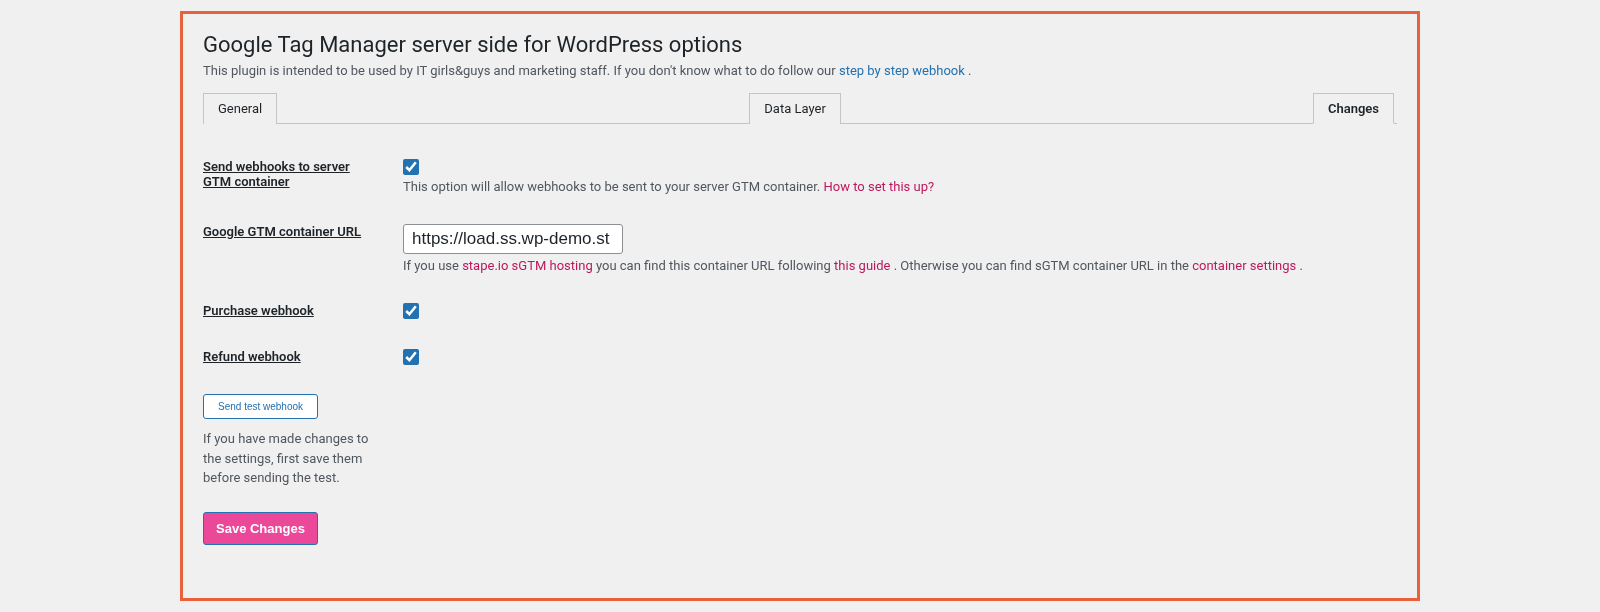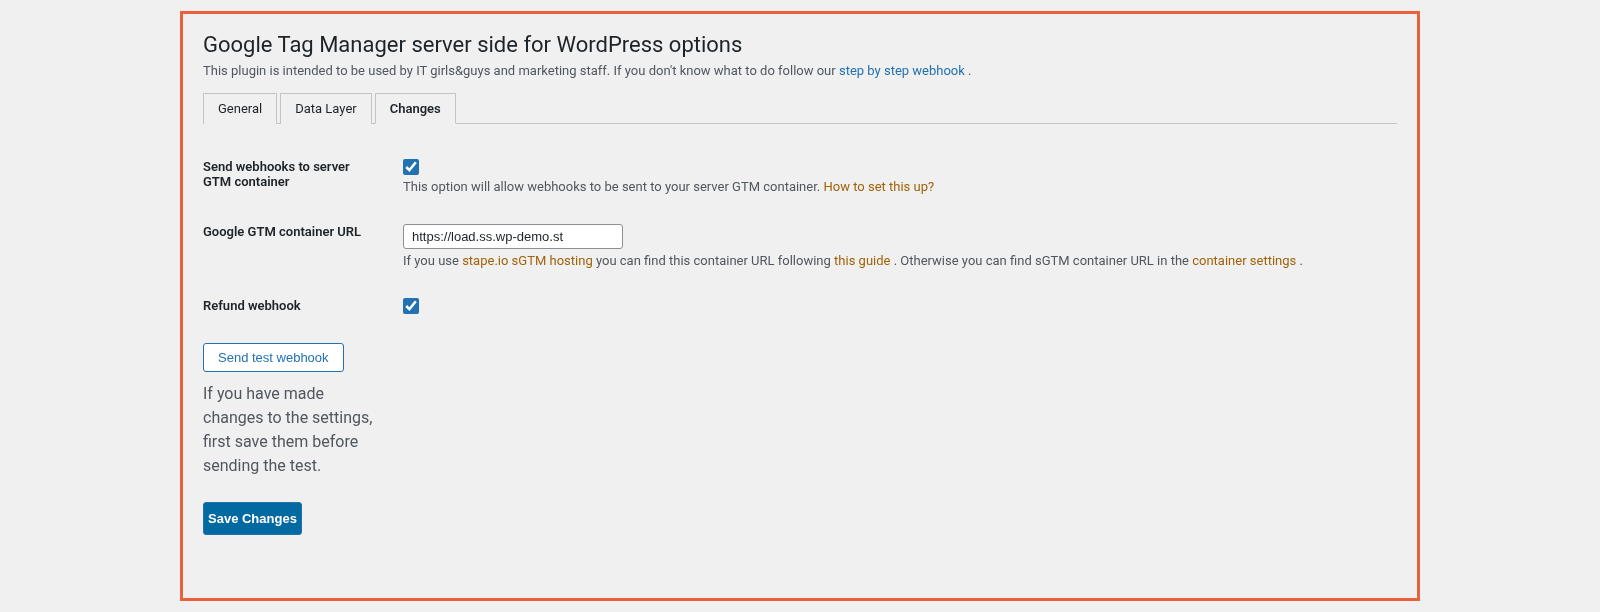--- a/index.html
+++ b/index.html
@@ -33,20 +33,21 @@
     }
     .subtitle a {
       color: #2271b1;
       text-decoration: none;
     }
     .tabs {
       display: flex;
       gap: 0;
       margin-bottom: 0;
       border-bottom: 1px solid #c3c4c7;
+      justify-content: space-between;
     }
     .tab {
       padding: 7px 14px;
       background: #f0f0f1;
       border: 1px solid #c3c4c7;
       border-bottom: none;
       cursor: pointer;
       font-size: 13px;
       color: #1d2327;
       margin-right: 3px;
@@ -70,72 +71,73 @@
       vertical-align: top;
     }
     .form-table th {
       text-align: left;
       padding: 15px 20px 15px 0;
       font-weight: 600;
       color: #1d2327;
       font-size: 13px;
       width: 200px;
       white-space: nowrap;
+      text-decoration: underline;
     }
     .form-table td {
       padding: 15px 0;
     }
     .description {
       font-size: 13px;
       color: #50575e;
       margin-top: 4px;
     }
     .description a {
-      color: #a16207;
+      color: #be185d;
       text-decoration: none;
     }
     .checkbox-wrap {
       display: flex;
       align-items: center;
     }
     .checkbox-wrap input[type="checkbox"] {
       width: 16px;
       height: 16px;
       accent-color: #2271b1;
       cursor: pointer;
     }
     .url-input {
       width: 220px;
       padding: 4px 8px;
       border: 1px solid #8c8f94;
       border-radius: 3px;
-      font-size: 13px;
+      font-size: 17px;
       color: #1d2327;
       background: #fff;
     }
     .send-webhook-btn {
       padding: 6px 14px;
       background: #fff;
       border: 1px solid #2271b1;
       color: #2271b1;
-      font-size: 13px;
+      font-size: 10px;
       border-radius: 3px;
       cursor: pointer;
       margin-bottom: 10px;
     }
     .webhook-note {
-      font-size: 16px;
+      font-size: 13px;
       color: #50575e;
       max-width: 185px;
       line-height: 1.5;
       margin-bottom: 12px;
     }
     .save-btn {
-      padding: 8px 4px;
-      background: #0369a1;
+      padding: 8px 12px;
+      background: #ec4899;
       border: 1px solid #2271b1;
       color: #fff;
       font-size: 13px;
       font-weight: 600;
       border-radius: 3px;
       cursor: pointer;
       margin-top: 10px;
       text-align: right;
     }
   </style>
@@ -186,20 +188,28 @@
               <a href="#">stape.io sGTM hosting</a>
               <span>you can find this container URL following</span>
               <a href="#">this guide</a>
               <span>. Otherwise you can find sGTM container URL in the</span>
               <a href="#">container settings</a>
               <span>.</span>
             </p>
           </td>
         </tr>
 
+        <tr>
+          <th>Purchase webhook</th>
+          <td>
+            <div class="checkbox-wrap">
+              <input type="checkbox" id="purchase_webhook" checked="" style="">
+            </div>
+          </td>
+        </tr>
 
         <tr>
           <th>Refund webhook</th>
           <td>
             <div class="checkbox-wrap">
               <input type="checkbox" id="refund_webhook" checked="" style="">
             </div>
           </td>
         </tr>
       </tbody>

